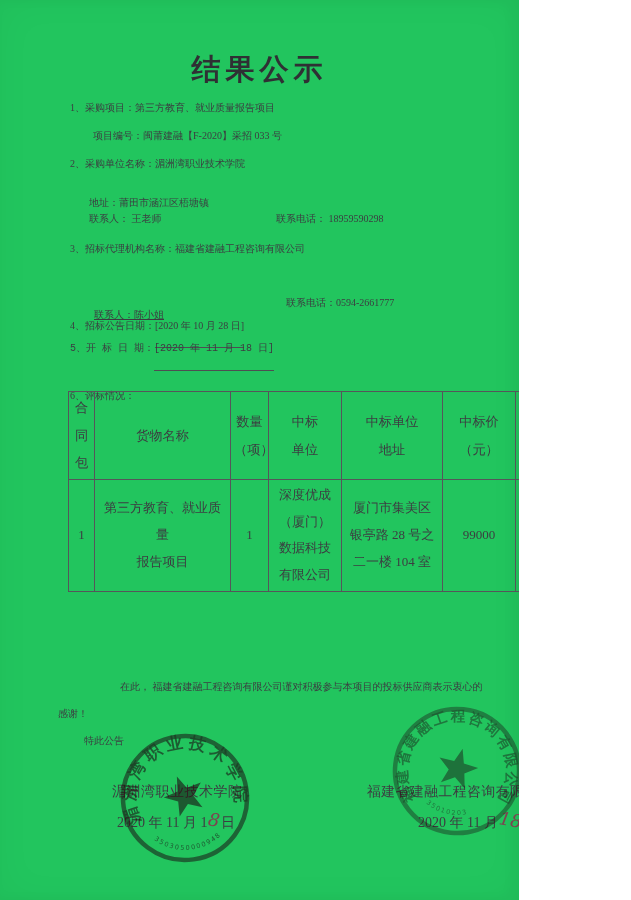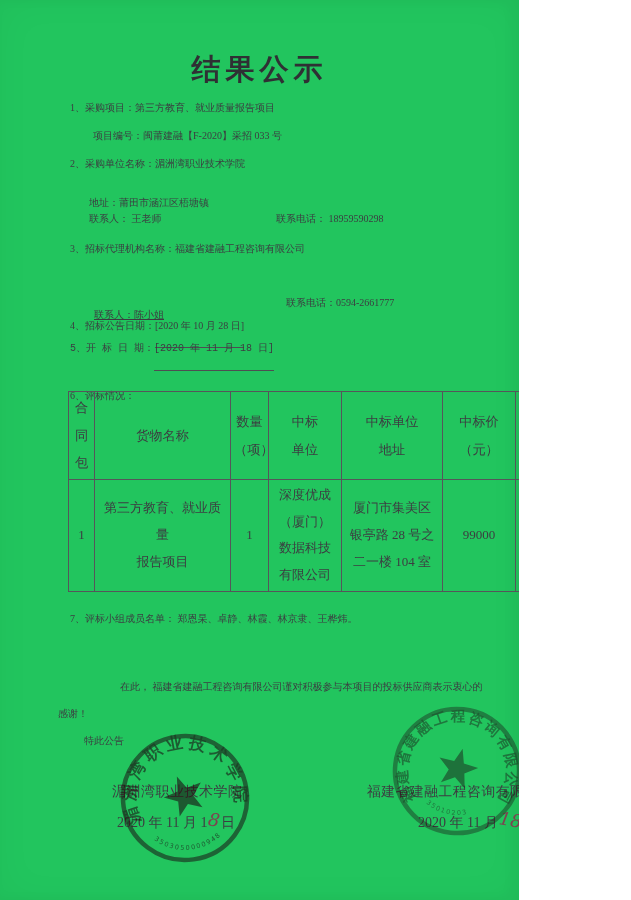--- a/index.html
+++ b/index.html
@@ -136,21 +136,20 @@
       <td>厦门市集美区
 银亭路 28 号之
 二一楼 104 室</td>
       <td>99000</td>
       <td>按招标文
 件要求</td>
     </tr>
   </tbody>
     </table>
 
-  <div class="ln l-item7">7、评标小组成员名单：  郑恩杲、卓静、林霞、林京隶、王桦炜。</div>
   <div class="ln l-thanks1">在此，  福建省建融工程咨询有限公司谨对积极参与本项目的投标供应商表示衷心的</div>
   <div class="ln l-thanks2">感谢！</div>
   <div class="ln l-closing">特此公告</div>
 
   <div class="sig sig-name-l">湄洲湾职业技术学院</div>
   <div class="sig sig-date-l">
     <span>2020 年 11 月 1</span><span class="hand">8</span><span>日</span>
   </div>
   <div class="sig sig-name-r">福建省建融工程咨询有限公司</div>
   <div class="sig sig-date-r">

